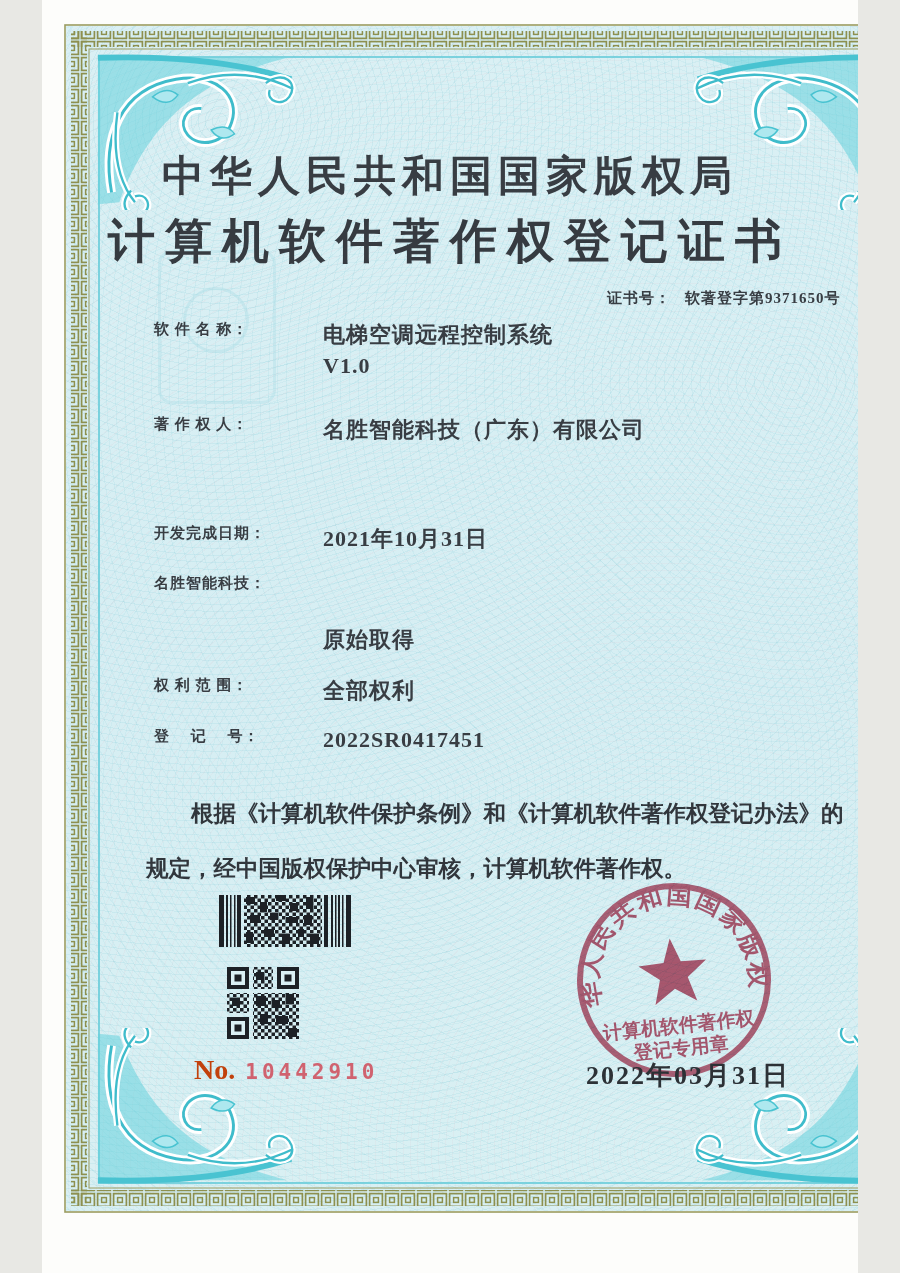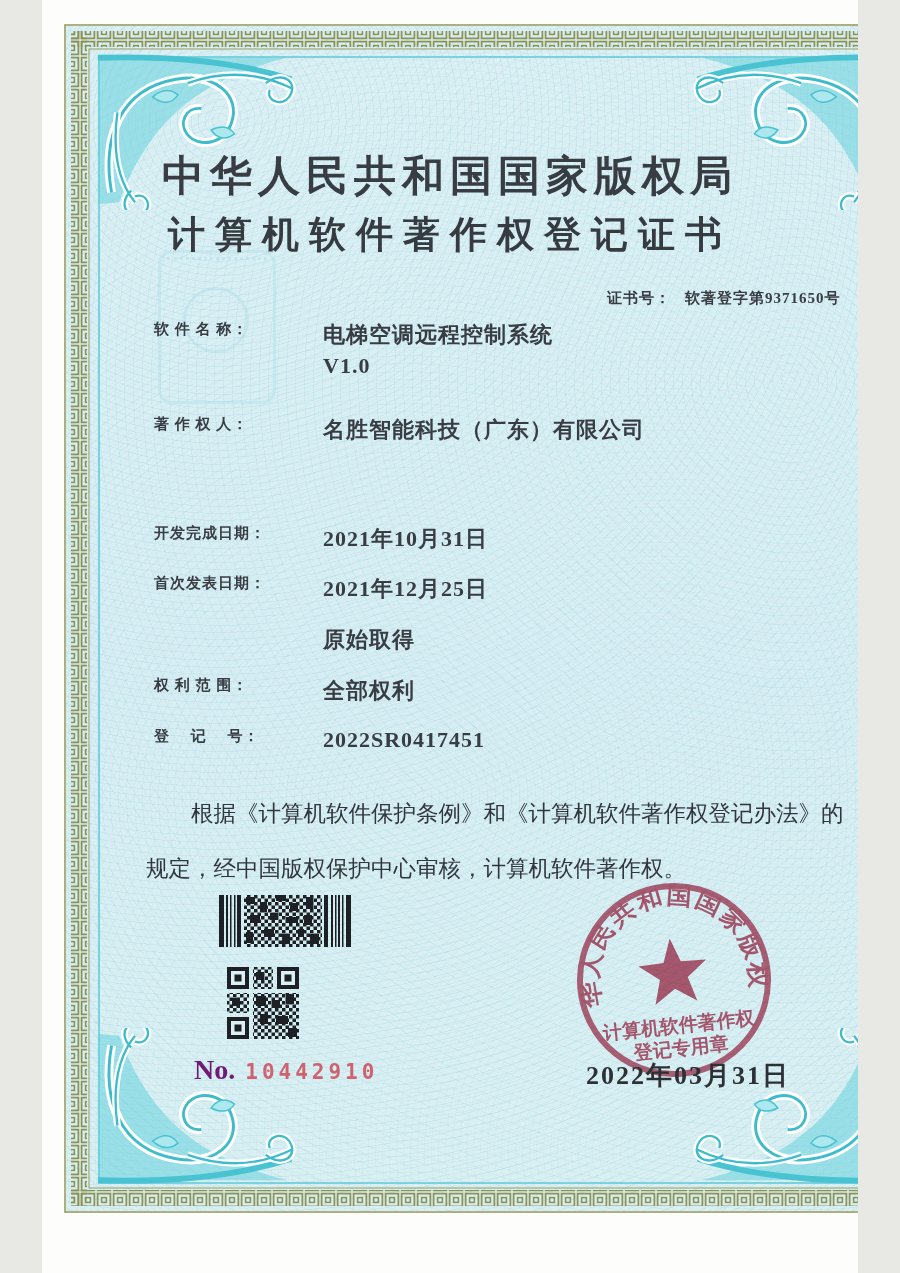--- a/index.html
+++ b/index.html
@@ -25,49 +25,49 @@
     border:2px solid rgba(100,203,216,.8); box-sizing:border-box;
   }
   .corner{position:absolute; width:205px; height:158px;}
   .corner.tl{left:52px;  top:52px;}
   .corner.tr{left:648px; top:52px;  transform:scaleX(-1);}
   .corner.bl{left:52px;  top:1028px; transform:scaleY(-1);}
   .corner.br{left:648px; top:1028px; transform:scale(-1,-1);}
 
   .t{position:absolute; color:#383d43; font-weight:bold; white-space:pre;}
   .authority{left:0; right:0; top:148px; text-align:center; font-size:42px; letter-spacing:6px;}
-  .certtitle{left:0; right:0; top:210px; text-align:center; font-size:37px; letter-spacing:10px; color:#363b41;}
+  .certtitle{left:0; right:0; top:210px; text-align:center; font-size:47px; letter-spacing:10px; color:#363b41;}
   .certno{left:546px; top:272px; font-size:15px; letter-spacing:1px;}
   .certno .v{margin-left:14px;}
 
   .fieldlabel{left:112px; font-size:15px; letter-spacing:1px;}
   .fieldvalue{left:281px; font-size:22px; letter-spacing:1px;}
   .statement{left:104px; top:786px; width:712px; font-size:22.5px; line-height:55px;
-             font-weight:normal; color:#31363c; white-space:normal;}
+             font-weight:bold; color:#31363c; white-space:normal;}
   .statement .l1{text-indent:2em;}
 
   .watermark{
     position:absolute; left:116px; top:250px; width:112px; height:148px;
     border:3px solid rgba(165,218,227,.55); border-radius:14px; opacity:.6;
   }
   .watermark:before{
     content:""; position:absolute; left:22px; top:34px; width:60px; height:60px;
     border:3px solid rgba(165,218,227,.6); border-radius:50%;
   }
   .watermark:after{
     content:""; position:absolute; left:6px; right:6px; top:-8px; height:12px;
     border-bottom:3px dotted rgba(165,218,227,.6);
   }
 
   .barcode{position:absolute; left:177px; top:895px;}
   .qrcode{position:absolute; left:184px; top:966px;}
   .seal{position:absolute; left:520px; top:868px; mix-blend-mode:multiply; opacity:.93;}
   .issuedate{left:544px; top:1058px; font-size:26px; letter-spacing:2px; color:#2c3136;}
   .serial{position:absolute; left:152px; top:1054px;}
-  .serial .prefix{font-size:28px; font-weight:bold; color:#701a75; font-family:"Liberation Serif",serif;}
+  .serial .prefix{font-size:28px; font-weight:bold; color:#c2410c; font-family:"Liberation Serif",serif;}
   .serial .num{font-size:21px; font-weight:bold; color:#d0626f; letter-spacing:4px;
                font-family:"DejaVu Sans Mono","Liberation Mono",monospace; margin-left:10px;}
 </style>
 </head>
 <body>
 
 <div class="page">
 
   <div class="paper"></div>
 
@@ -127,22 +127,21 @@
   <div class="t fieldlabel" style="top:320px">软 件 名 称：</div>
   <div class="t fieldvalue" style="top:320px">电梯空调远程控制系统</div>
   <div class="t fieldvalue" style="top:353px">V1.0</div>
 
   <div class="t fieldlabel" style="top:415px">著 作 权 人：</div>
   <div class="t fieldvalue" style="top:415px">名胜智能科技（广东）有限公司</div>
 
   <div class="t fieldlabel" style="top:524px">开发完成日期：</div>
   <div class="t fieldvalue" style="top:524px">2021年10月31日</div>
 
-  <div class="t fieldlabel" style="top:574px">首次发表日期：</div>
-  <div class="t fieldvalue" style="top:574px">2021年12月25日</div>
+  <div class="t fieldlabel" style="top:574px">名胜智能科技：</div>
 
   <div class="t fieldvalue" style="top:625px">原始取得</div>
 
   <div class="t fieldlabel" style="top:676px">权 利 范 围：</div>
   <div class="t fieldvalue" style="top:676px">全部权利</div>
 
   <div class="t fieldlabel" style="top:727px">登　 记　 号：</div>
   <div class="t fieldvalue" style="top:727px">2022SR0417451</div>
 
   <div class="t statement">

